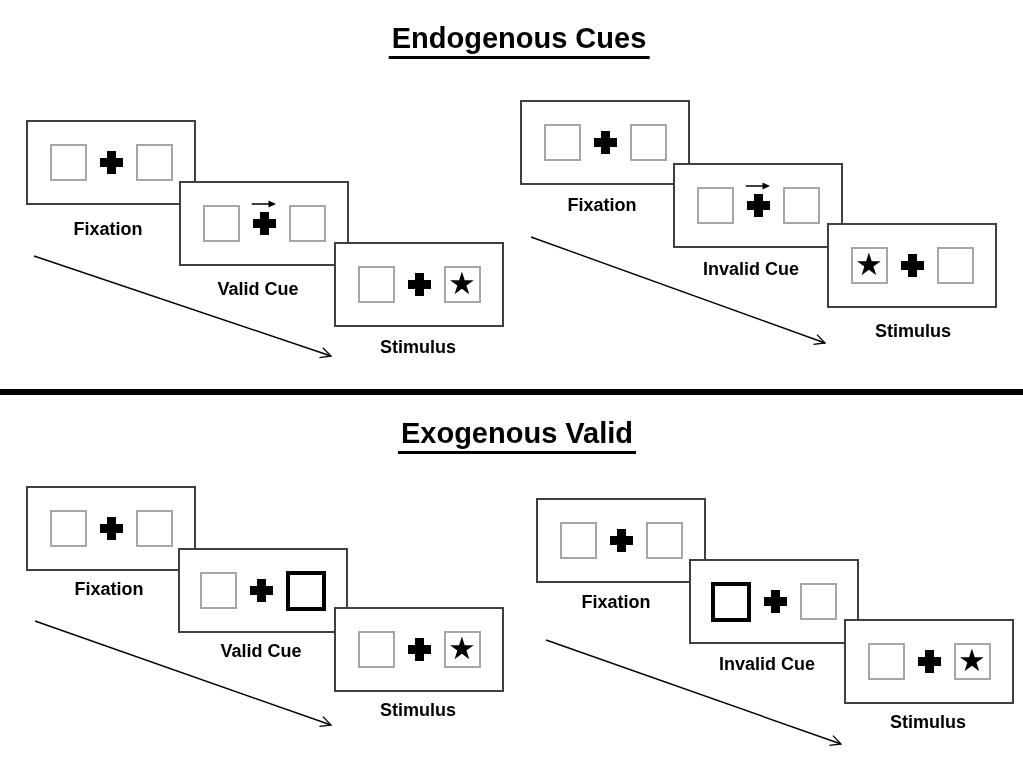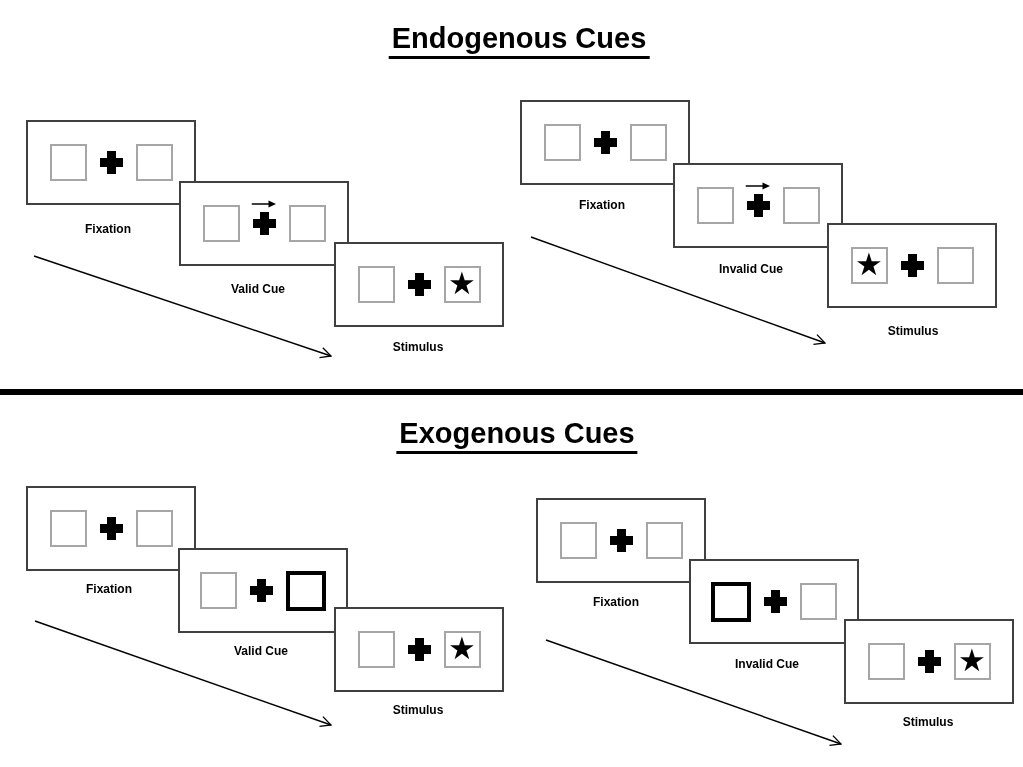--- a/index.html
+++ b/index.html
@@ -45,21 +45,21 @@
 
   .cue-arrow { position:absolute; top:16px; left:50%; transform:translateX(-50%); }
 
   .star {
     font-family:"DejaVu Sans",sans-serif; font-size:31px; line-height:1;
     color:#000; transform:translateY(-1px);
   }
 
   .label {
     position:absolute; transform:translate(-50%,-50%);
-    font-size:12px; font-weight:bold; white-space:nowrap;
+    font-size:18px; font-weight:bold; white-space:nowrap;
   }
   .l-g1-1{left:108px;top:229px} .l-g1-2{left:258px;top:289px} .l-g1-3{left:418px;top:347px}
   .l-g2-1{left:602px;top:205px} .l-g2-2{left:751px;top:269px} .l-g2-3{left:913px;top:331px}
   .l-g3-1{left:109px;top:589px} .l-g3-2{left:261px;top:651px} .l-g3-3{left:418px;top:710px}
   .l-g4-1{left:616px;top:602px} .l-g4-2{left:767px;top:664px} .l-g4-3{left:928px;top:722px}
 
   .arrows { position:absolute; left:0; top:0; width:1023px; height:767px; pointer-events:none; }
 </style>
 </head>
 <body>
@@ -72,21 +72,21 @@
         <path d="M1,1 L9,5 L1,9" fill="none" stroke="#000" stroke-width="1"></path>
       </marker>
     </defs>
     <line x1="34" y1="256" x2="331" y2="356" stroke="#000" stroke-width="1.4" marker-end="url(#ah)"></line>
     <line x1="531" y1="237" x2="825" y2="343" stroke="#000" stroke-width="1.4" marker-end="url(#ah)"></line>
     <line x1="35" y1="621" x2="331" y2="725" stroke="#000" stroke-width="1.4" marker-end="url(#ah)"></line>
     <line x1="546" y1="640" x2="841" y2="744" stroke="#000" stroke-width="1.4" marker-end="url(#ah)"></line>
   </svg>
 
   <div class="title title-endogenous">Endogenous Cues</div>
-  <div class="title title-exogenous">Exogenous Cues</div>
+  <div class="title title-exogenous">Exogenous Valid</div>
 
   <div class="divider"></div>
 
   <div>
     <div class="panel p-g1-1">
       <div class="box"></div>
       <div class="plus"></div>
       <div class="box"></div>
     </div>
     <div class="panel p-g1-2">

